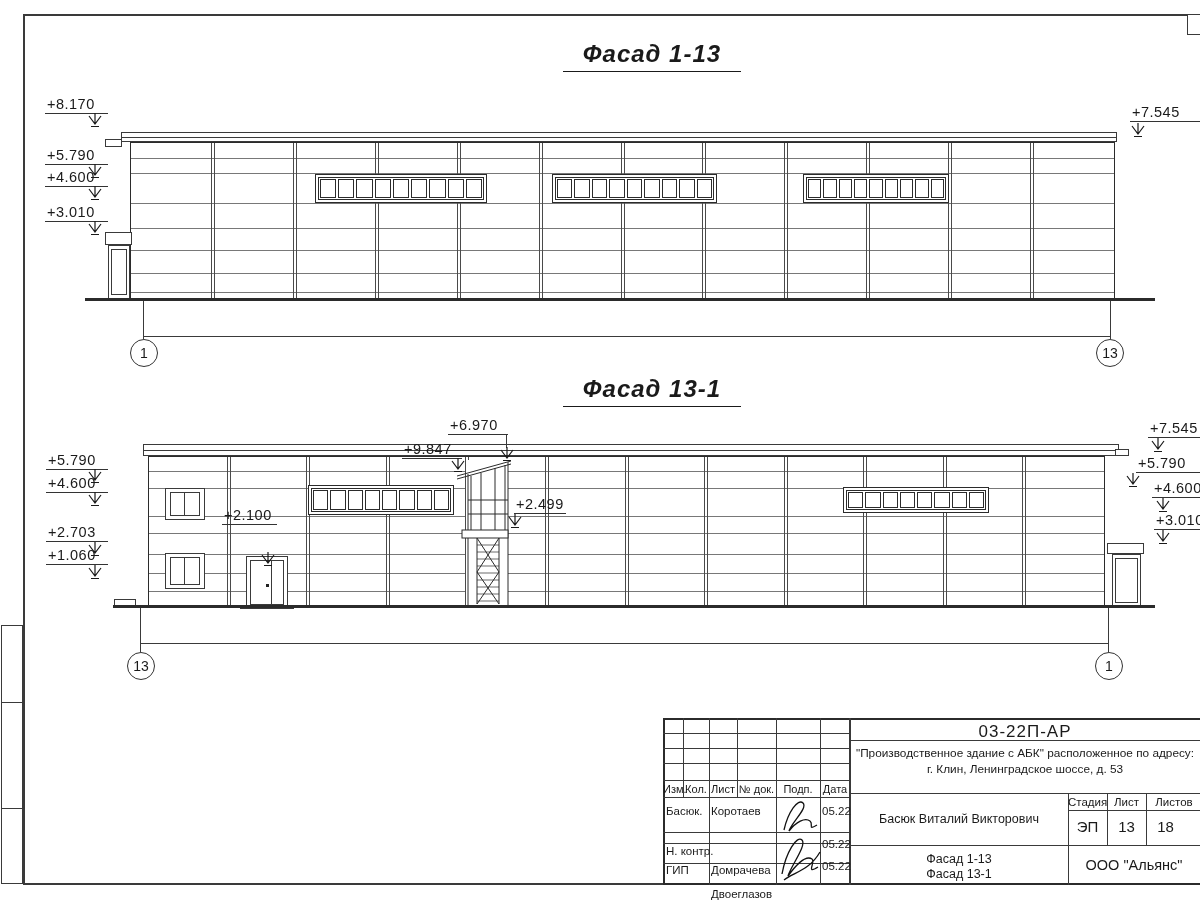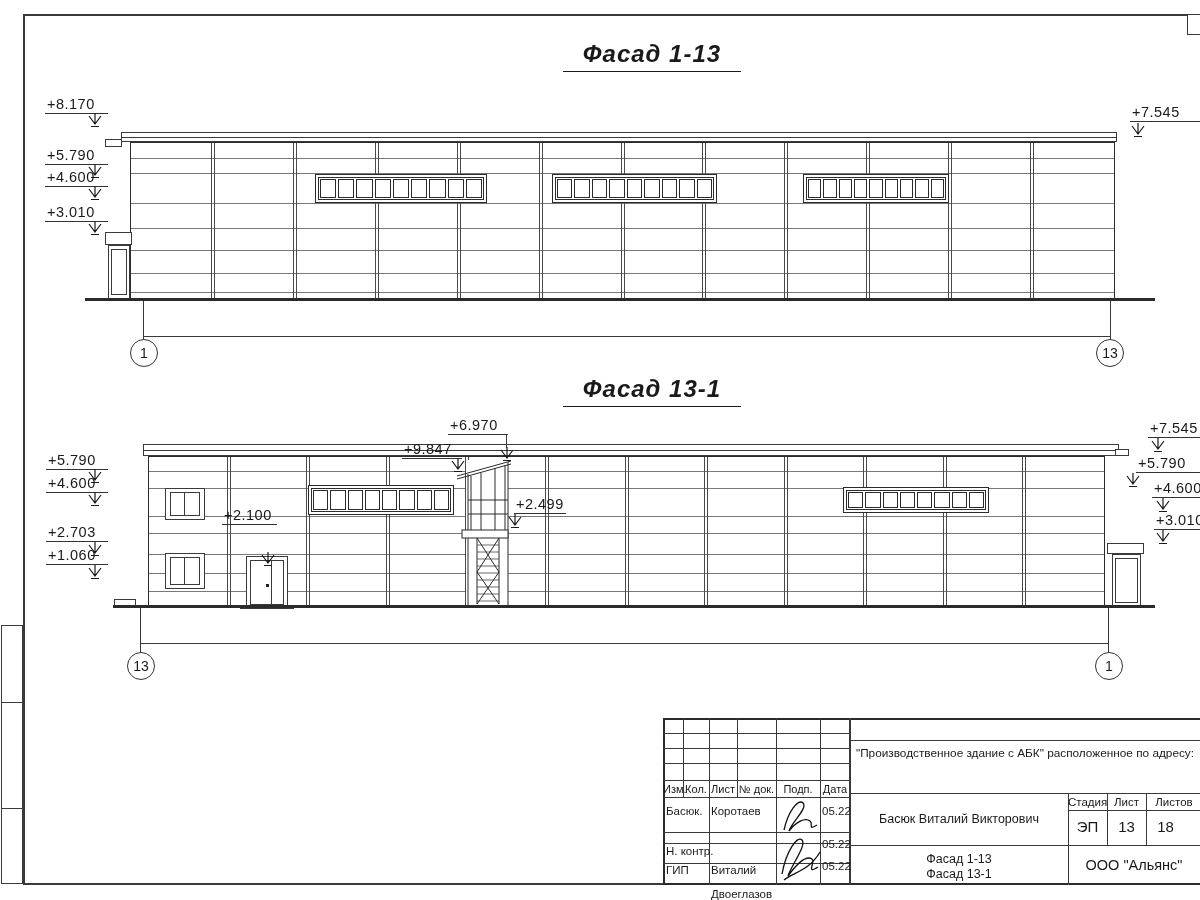--- a/index.html
+++ b/index.html
@@ -255,32 +255,34 @@
   <div class="tb-h" style="left:776px;top:783px;width:44px">Подп.</div>
   <div class="tb-h" style="left:820px;top:783px;width:30px">Дата</div>
 
   <div class="tb-t" style="left:666px;top:805px">Басюк.</div>
   <div class="tb-t" style="left:711px;top:805px">Коротаев</div>
   <div class="tb-t" style="left:822px;top:805px">05.22</div>
   <div class="tb-t" style="left:666px;top:845px">Н. контр.</div>
   <div class="tb-t" style="left:711px;top:888px">Двоеглазов</div>
   <div class="tb-t" style="left:822px;top:838px">05.22</div>
   <div class="tb-t" style="left:666px;top:864px">ГИП</div>
-  <div class="tb-t" style="left:711px;top:864px">Виталий</div>
+  <div class="tb-t" style="left:711px;top:864px">Домрачева</div>
   <div class="tb-t" style="left:822px;top:860px">05.22</div>
 
   <svg style="left:780px;top:796px;width:40px;height:42px" viewBox="0 0 40 42">
     <path d="M4 34 C8 16 18 2 23 7 C28 12 12 26 9 35 C16 26 25 21 30 25 C34 28 27 35 37 29" fill="none" stroke="#111" stroke-width="1.3"></path>
   </svg>
   <svg style="left:776px;top:830px;width:46px;height:52px" viewBox="0 0 46 52">
     <path d="M6 44 C10 22 21 5 26 10 C31 15 15 36 12 46 C20 35 30 25 36 29 C40 32 29 45 42 37 M8 50 C18 42 33 41 44 22" fill="none" stroke="#111" stroke-width="1.3"></path>
   </svg>
 
+  <div class="tb-c" style="left:852px;top:722px;width:346px;font-size:17px;letter-spacing:1px">03-22П-АР</div>
   <div class="hl" style="left:850px;top:740px;width:350px"></div>
   <div class="tb-c" style="left:852px;top:746px;width:346px;font-size:11.8px">"Производственное здание с АБК" расположенное по адресу:</div>
+  <div class="tb-c" style="left:852px;top:762px;width:346px;font-size:11.8px">г. Клин, Ленинградское шоссе, д. 53</div>
   <div class="hl" style="left:850px;top:793px;width:350px"></div>
 
   <div class="vl" style="left:1068px;top:793px;height:92px"></div>
   <div class="vl" style="left:1107px;top:793px;height:52px"></div>
   <div class="vl" style="left:1146px;top:793px;height:52px"></div>
   <div class="tb-h" style="left:1068px;top:796px;width:24px;font-size:11.5px">Стадия</div>
   <div class="tb-h" style="left:1107px;top:796px;width:39px;font-size:11.5px">Лист</div>
   <div class="tb-h" style="left:1146px;top:796px;width:56px;font-size:11.5px">Листов</div>
   <div class="hl" style="left:1068px;top:810px;width:132px"></div>
   <div class="tb-v" style="left:1068px;top:818px;width:39px">ЭП</div>

